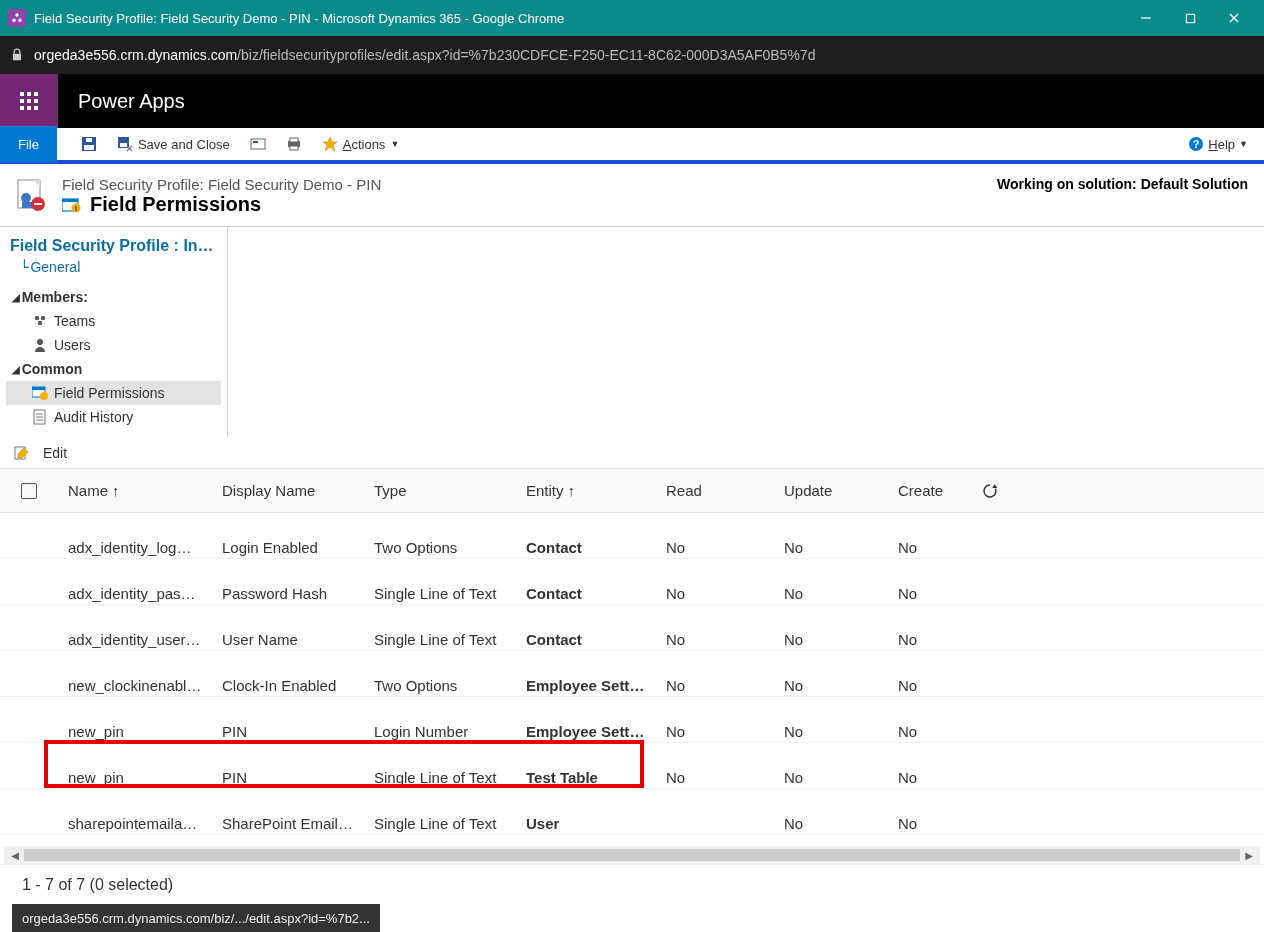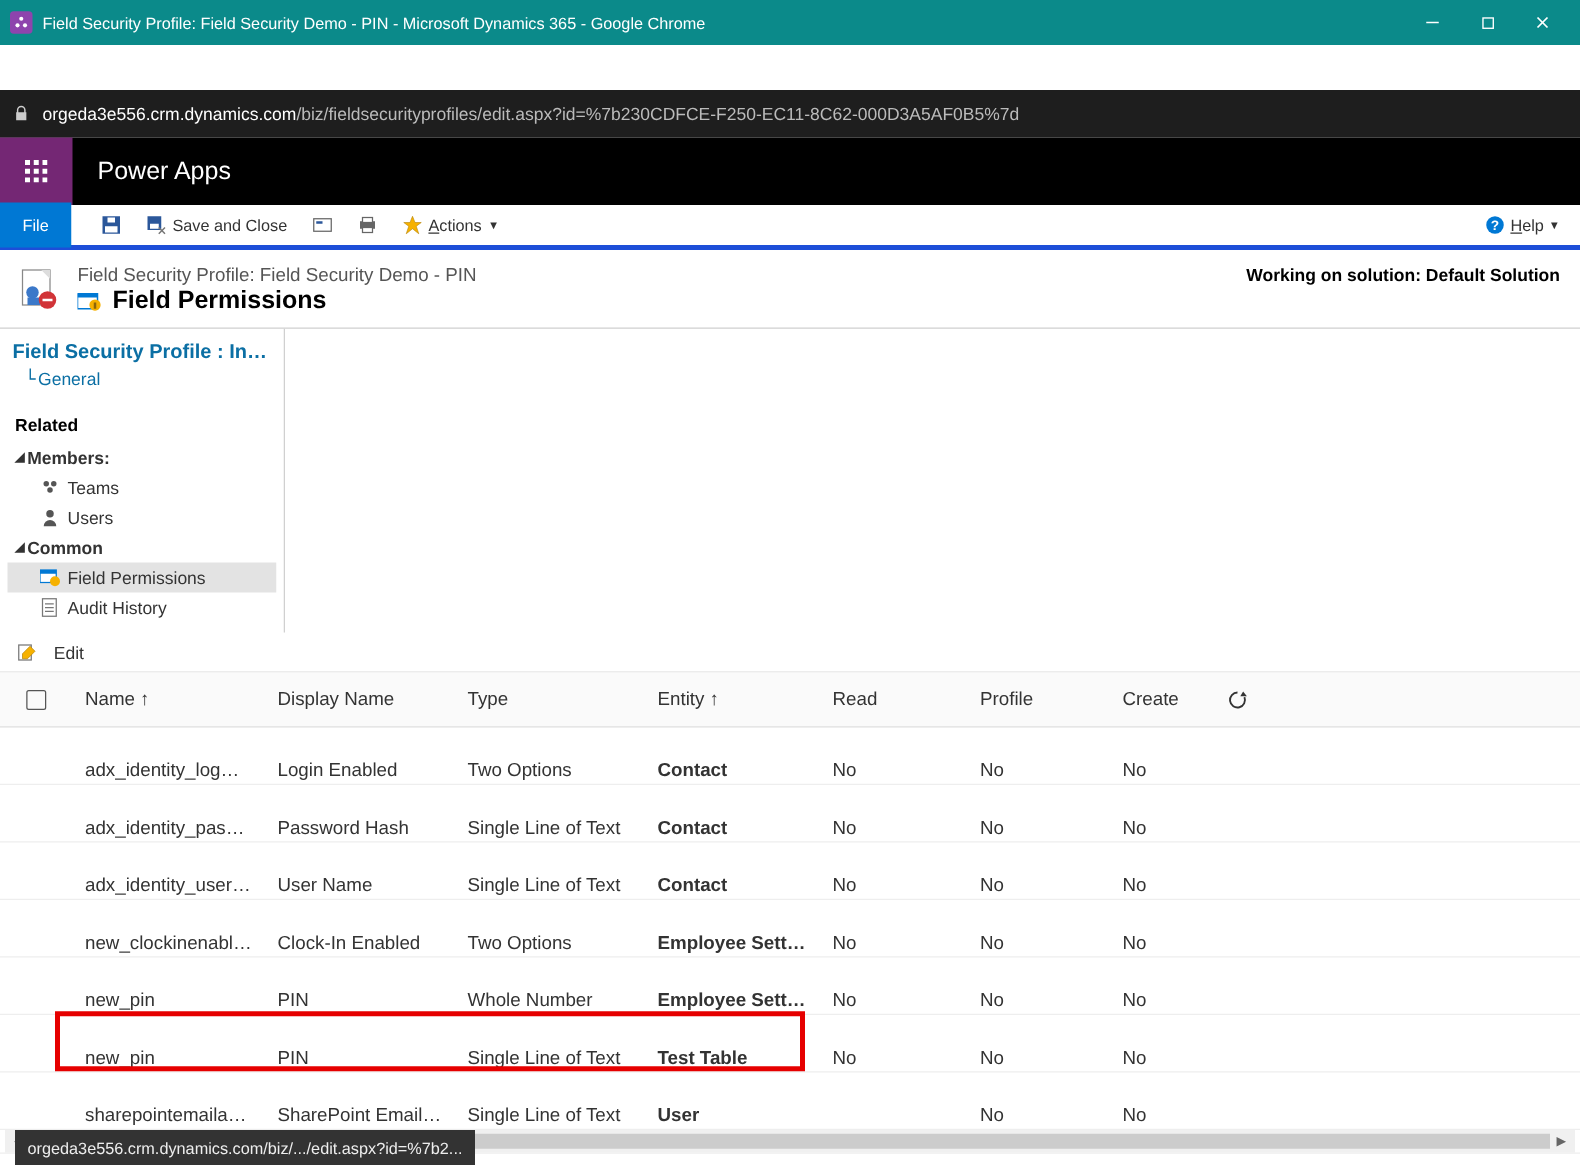--- a/index.html
+++ b/index.html
@@ -5,21 +5,21 @@
 * { margin: 0; padding: 0; box-sizing: border-box; font-family: "Segoe UI", Arial, sans-serif; }
 body { width: 1264px; height: 932px; background: #fff; overflow: hidden; font-size: 14px; color: #333; }
 
 
 .titlebar { height: 36px; background: #0b8a8a; display: flex; align-items: center; padding: 0 8px; color: #fff; }
 .titlebar .favicon { width: 18px; height: 18px; background: #8e44ad; border-radius: 3px; display: flex; align-items: center; justify-content: center; font-size: 10px; margin-right: 8px; }
 .titlebar .title { flex: 1; font-size: 13px; }
 .titlebar .winbtn { width: 44px; height: 36px; display: flex; align-items: center; justify-content: center; cursor: pointer; }
 
 
-.urlbar { height: 38px; background: #1e1e1e; display: flex; align-items: center; padding: 0 10px; color: #bbb; font-size: 14px; margin-top: 36px; }
+.urlbar { height: 38px; background: #1e1e1e; display: flex; align-items: center; padding: 0 10px; color: #bbb; font-size: 14px; }
 .urlbar .lock { margin-right: 10px; fill: #ccc; }
 .urlbar .host { color: #fff; }
 
 
 .pahd { height: 54px; background: #000; display: flex; align-items: stretch; }
 .pahd .waffle { width: 58px; background: #742774; display: flex; align-items: center; justify-content: center; }
 .pahd .brand { color: #fff; font-size: 20px; font-weight: 400; display: flex; align-items: center; padding-left: 20px; }
 
 
 .toolbar { height: 36px; background: #fff; border-bottom: 4px solid #1d4ed8; display: flex; align-items: center; padding: 0 10px 0 0; font-size: 13px; }
@@ -223,21 +223,20 @@
     </div>
   </div>
   <div class="bc-right">Working on solution: Default Solution</div>
 </div>
 
 <div class="main">
 
   <div class="sidebar">
     <div class="sb-title">Field Security Profile : Inf…</div>
     <div class="sb-general">General</div>
-    <div class="sb-section-title">Related</div>
     <div class="sb-group">
         <span class="tri">◢</span>
         <span>Members:</span>
       </div>
     <div class="sb-item">
       <svg class="si" viewBox="0 0 16 16">
           <circle cx="5" cy="5" r="2.2" fill="#555"></circle>
           <circle cx="11" cy="5" r="2.2" fill="#555"></circle>
           <circle cx="8" cy="10" r="2.2" fill="#555"></circle>
         </svg>
@@ -306,21 +305,21 @@
             <span class="sep"></span>
             <span>Entity</span>
             <span>↑</span>
           </div>
         <div class="th read">
             <span class="sep"></span>
             <span>Read</span>
           </div>
         <div class="th upd">
             <span class="sep"></span>
-            <span>Profile</span>
+            <span>Update</span>
           </div>
         <div class="th crt">
             <span class="sep"></span>
             <span>Create</span>
           </div>
         <div class="th ref refresh-icon">
             <svg viewBox="0 0 24 24">
               <path d="M12 4 a8 8 0 1 0 7.4 5" fill="none" stroke="#333" stroke-width="2"></path>
               <polygon points="18,3 22,8 15,8" fill="#333"></polygon>
             </svg>
@@ -364,21 +363,21 @@
             <div class="td type">Two Options</div>
             <div class="td ent">Employee Setting</div>
             <div class="td read">No</div>
             <div class="td upd">No</div>
             <div class="td crt">No</div>
           </div>
           <div class="trow">
             <div class="td chk"></div>
             <div class="td name">new_pin</div>
             <div class="td disp">PIN</div>
-            <div class="td type">Whole Number</div>
+            <div class="td type">Login Number</div>
             <div class="td ent">Employee Setting</div>
             <div class="td read">No</div>
             <div class="td upd">No</div>
             <div class="td crt">No</div>
           </div>
           <div class="trow">
             <div class="td chk"></div>
             <div class="td name">new_pin</div>
             <div class="td disp">PIN</div>
             <div class="td type">Single Line of Text</div>

